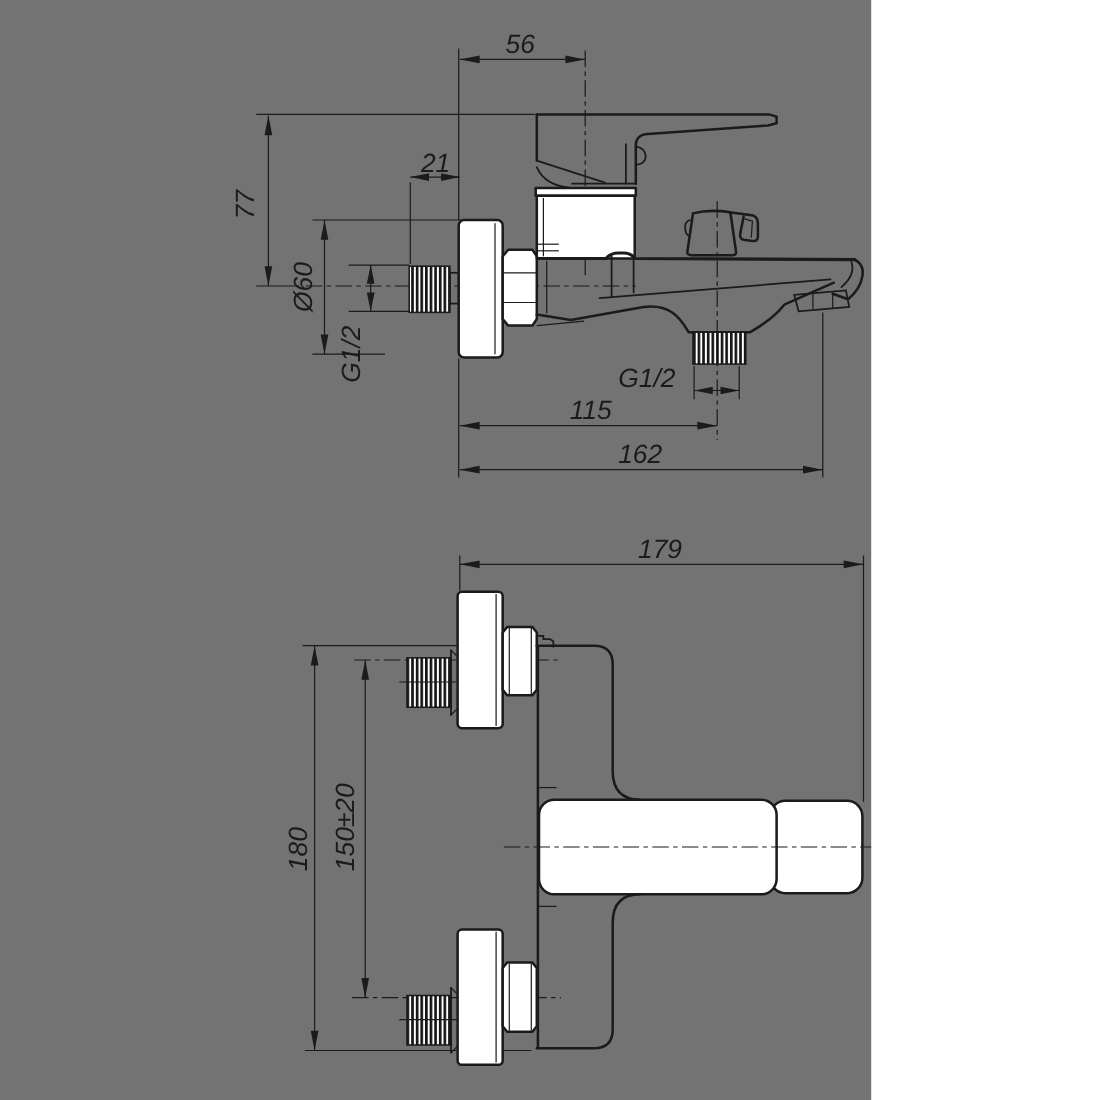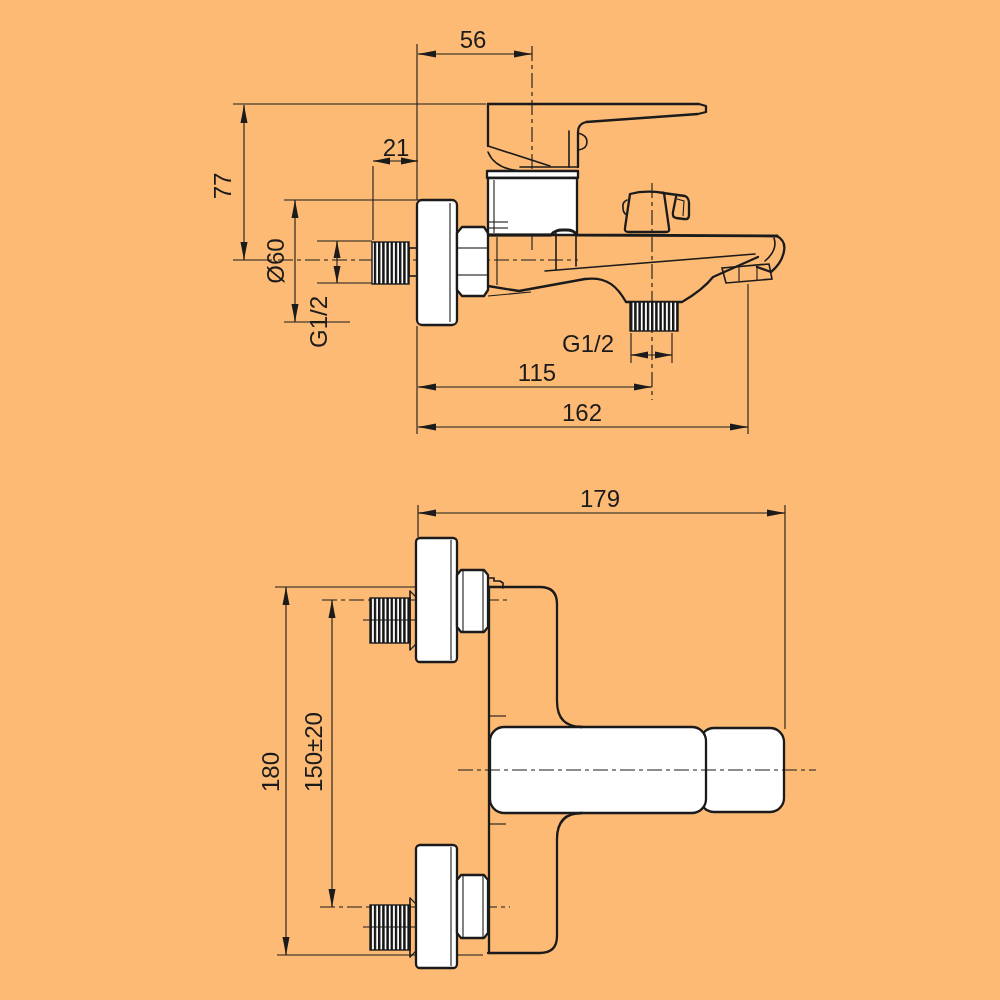--- a/index.html
+++ b/index.html
@@ -1,16 +1,16 @@
 <!DOCTYPE html>
 <html><head>
 <meta charset="utf-8">
 <style>
   html,body{margin:0;padding:0;background:#ffffff;}
-  .stage{position:relative;width:1000px;height:1000px;background:#fdba74;overflow:hidden;}
+  .stage{position:relative;width:792px;height:1000px;background:#737373;overflow:hidden;font-style:italic;}
   svg{position:absolute;left:0;top:0;}
   text{font-family:"Liberation Sans","DejaVu Sans",sans-serif;fill:#1b1b1b;}
   .dim-txt{font-size:24px;}
   .outline{stroke:#1b1b1b;stroke-width:2.3;fill:none;stroke-linejoin:round;stroke-linecap:round;}
   .outline-f{stroke:#1b1b1b;stroke-width:2.3;fill:#ffffff;stroke-linejoin:round;}
   .med{stroke:#1b1b1b;stroke-width:1.6;fill:none;stroke-linecap:round;}
   .thin{stroke:#1b1b1b;stroke-width:1.1;fill:none;}
   .cline{stroke:#1b1b1b;stroke-width:1.1;fill:none;stroke-dasharray:15 4 4 4;}
   .arr{fill:#1b1b1b;stroke:none;}
   .thr{stroke:#1b1b1b;stroke-width:1.4;}

